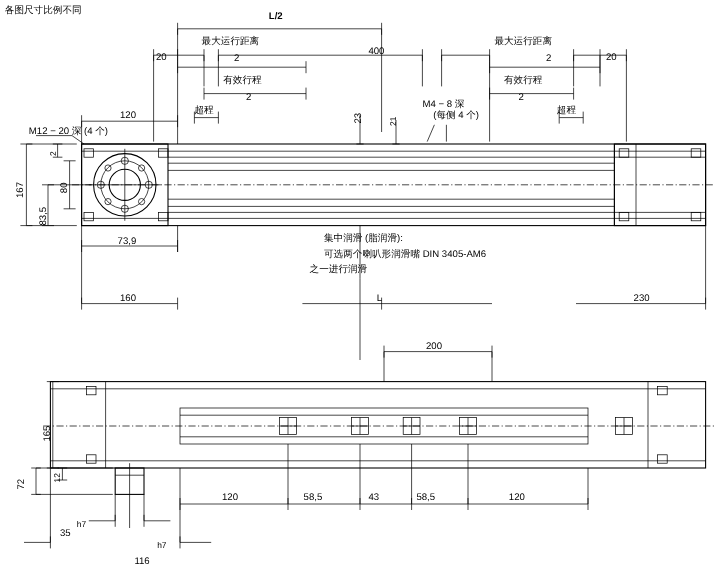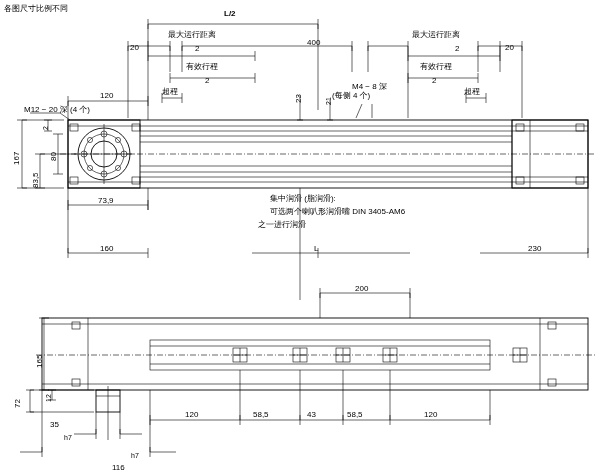--- a/index.html
+++ b/index.html
@@ -356,21 +356,21 @@
   <div class="t" style="left:420px;top:62px;">有效行程</div>
 
   <div class="t" style="left:205px;top:76px;">2</div>
   <div class="t" style="left:432px;top:76px;">2</div>
 
   <div class="t" style="left:162px;top:87px;">超程</div>
   <div class="t" style="left:464px;top:87px;">超程</div>
 
   <div class="t" style="left:24px;top:105px;">M12 − 20 深 (4 个)</div>
   <div class="t" style="left:352px;top:82px;">M4 − 8 深</div>
-  <div class="t" style="left:332px;top:91px;">(每侧 4 个)</div>
+  <div class="t" style="left:361px;top:91px;">(每侧 4 个)</div>
 
   <div class="t" style="left:100px;top:91px;">120</div>
 
   <div class="t vert" style="left:12px;top:165px;transform:rotate(-90deg);">167</div>
   <div class="t vert" style="left:49px;top:161px;transform:rotate(-90deg);">80</div>
   <div class="t vert" style="left:31px;top:188px;transform:rotate(-90deg);">83,5</div>
   <div class="t vert s7" style="left:42px;top:130px;transform:rotate(-90deg);">2</div>
   <div class="t vert" style="left:294px;top:103px;transform:rotate(-90deg);">23</div>
   <div class="t vert s7" style="left:325px;top:105px;transform:rotate(-90deg);">21</div>
 
@@ -388,18 +388,18 @@
   <div class="t vert" style="left:35px;top:368px;transform:rotate(-90deg);">165</div>
   <div class="t vert" style="left:13px;top:408px;transform:rotate(-90deg);">72</div>
   <div class="t vert s7" style="left:45px;top:402px;transform:rotate(-90deg);">12</div>
 
   <div class="t" style="left:185px;top:410px;">120</div>
   <div class="t" style="left:253px;top:410px;">58,5</div>
   <div class="t" style="left:307px;top:410px;">43</div>
   <div class="t" style="left:347px;top:410px;">58,5</div>
   <div class="t" style="left:424px;top:410px;">120</div>
 
-  <div class="t" style="left:50px;top:420px;">35</div>
+  <div class="t" style="left:50px;top:440px;">35</div>
   <div class="t s7" style="left:64px;top:434px;">h7</div>
   <div class="t" style="left:112px;top:463px;">116</div>
   <div class="t s7" style="left:131px;top:452px;">h7</div>
 
 </div>
 
 </body></html>

